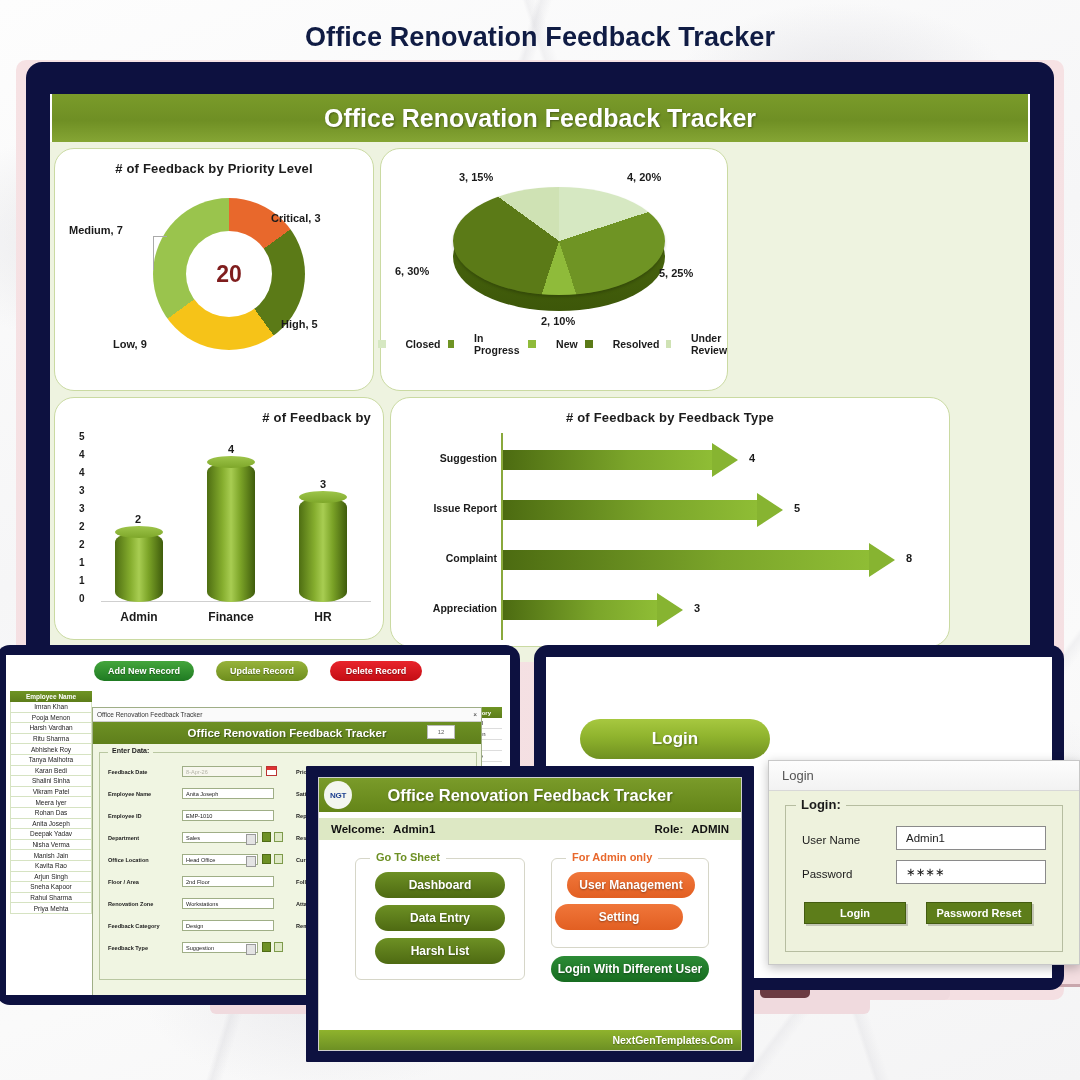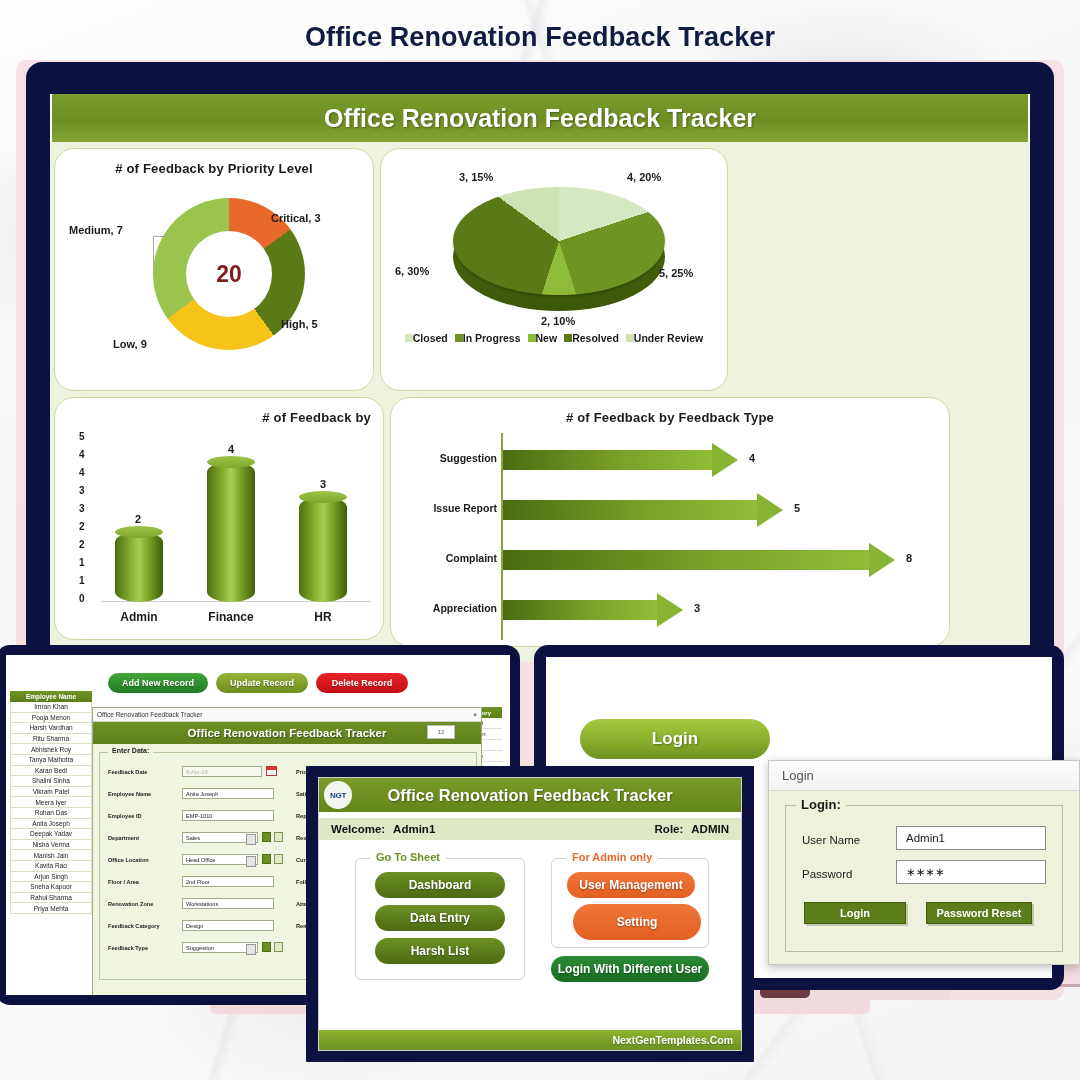--- a/index.html
+++ b/index.html
@@ -126,21 +126,21 @@
   .plab{position:absolute;font-size:11px;font-weight:bold;color:#1b1b1b;white-space:nowrap;}
   .plab.p1{left:240px;top:16px;}
   .plab.p2{left:154px;top:160px;}
   .plab.p3{left:272px;top:112px;}
   .plab.p4{left:8px;top:110px;}
   .plab.p5{left:72px;top:16px;}
   .pie-legend{
     display:flex;align-items:center;justify-content:center;gap:7px;
     font-size:10.5px;font-weight:bold;color:#1b1b1b;margin-top:2px;
   }
-  .lg{display:flex;align-items:center;gap:0;}
+  .lg{display:flex;align-items:center;gap:20px;}
   .sw{width:8px;height:8px;display:inline-block;}
 
   
   .cyl-chart{position:relative;width:100%;height:205px;}
   .axis-lbl{position:absolute;font-size:10px;font-weight:bold;color:#1b1b1b;}
   .baseline{position:absolute;left:40px;bottom:28px;right:6px;height:1px;background:#cfcfcf;}
   .cyl{
     position:absolute;bottom:28px;width:48px;border-radius:24px/10px;
     background:linear-gradient(90deg,#4e6e12 0%,#85ad2e 32%,#a8cd52 50%,#7ba327 70%,#3f5c0c 100%);
   }
@@ -166,21 +166,21 @@
   }
   .arow .alab{position:absolute;left:-86px;top:9px;width:80px;text-align:right;font-size:10.5px;font-weight:bold;color:#1b1b1b;}
   .arow .aval{position:absolute;top:9px;font-size:11px;font-weight:bold;color:#1b1b1b;}
 
   
   .laptop-l{
     position:absolute;left:-4px;top:645px;width:524px;height:360px;
     background:#0d1140;border-radius:14px;z-index:8;padding:10px;
   }
   .screen-l{width:100%;height:100%;background:#fff;overflow:hidden;position:relative;}
-  .btn-row{position:absolute;left:0;top:6px;width:100%;height:26px;display:flex;justify-content:center;gap:8px;margin-top:12px;}
+  .btn-row{position:absolute;left:0;top:6px;width:100%;height:26px;display:flex;justify-content:center;gap:22px;}
   .pill{
     border-radius:13px;padding:0 14px;height:20px;display:flex;align-items:center;justify-content:center;
     color:#fff;font-size:9px;font-weight:bold;text-shadow:0 1px 1px rgba(0,0,0,.35);min-width:92px;
   }
   .pill.green{background:linear-gradient(180deg,#44a63c,#1f7a22);}
   .pill.olive{background:linear-gradient(180deg,#97b33b,#6d8d1d);}
   .pill.red{background:linear-gradient(180deg,#e8242c,#c40d14);}
 
   .grid-l{position:absolute;left:4px;top:36px;width:82px;font-size:6.5px;color:#222;}
   .grid-hdr{background:linear-gradient(180deg,#6f9424,#5d7d1a);color:#fff;font-weight:bold;
@@ -585,21 +585,21 @@
         <div class="fset-lbl g">Go To Sheet</div>
       </div>
       <div class="mbtn olive" style="left:56px;top:32px;width:130px;height:26px">Dashboard</div>
       <div class="mbtn olive" style="left:56px;top:65px;width:130px;height:26px">Data Entry</div>
       <div class="mbtn olive" style="left:56px;top:98px;width:130px;height:26px">Harsh List</div>
 
       <div class="fset" style="left:232px;top:18px;width:158px;height:90px">
         <div class="fset-lbl o">For Admin only</div>
       </div>
       <div class="mbtn orange" style="left:248px;top:32px;width:128px;height:26px">User Management</div>
-      <div class="mbtn orange" style="left:254px;top:64px;width:128px;height:36px">Setting</div>
+      <div class="mbtn orange" style="left:236px;top:64px;width:128px;height:26px">Setting</div>
       <div class="mbtn dgreen" style="left:232px;top:116px;width:158px;height:26px">Login With Different User</div>
     </div>
 
     <div class="t-foot">
       <span>NextGenTemplates.Com</span>
     </div>
   </div>
 </div>
 
 </body></html>

